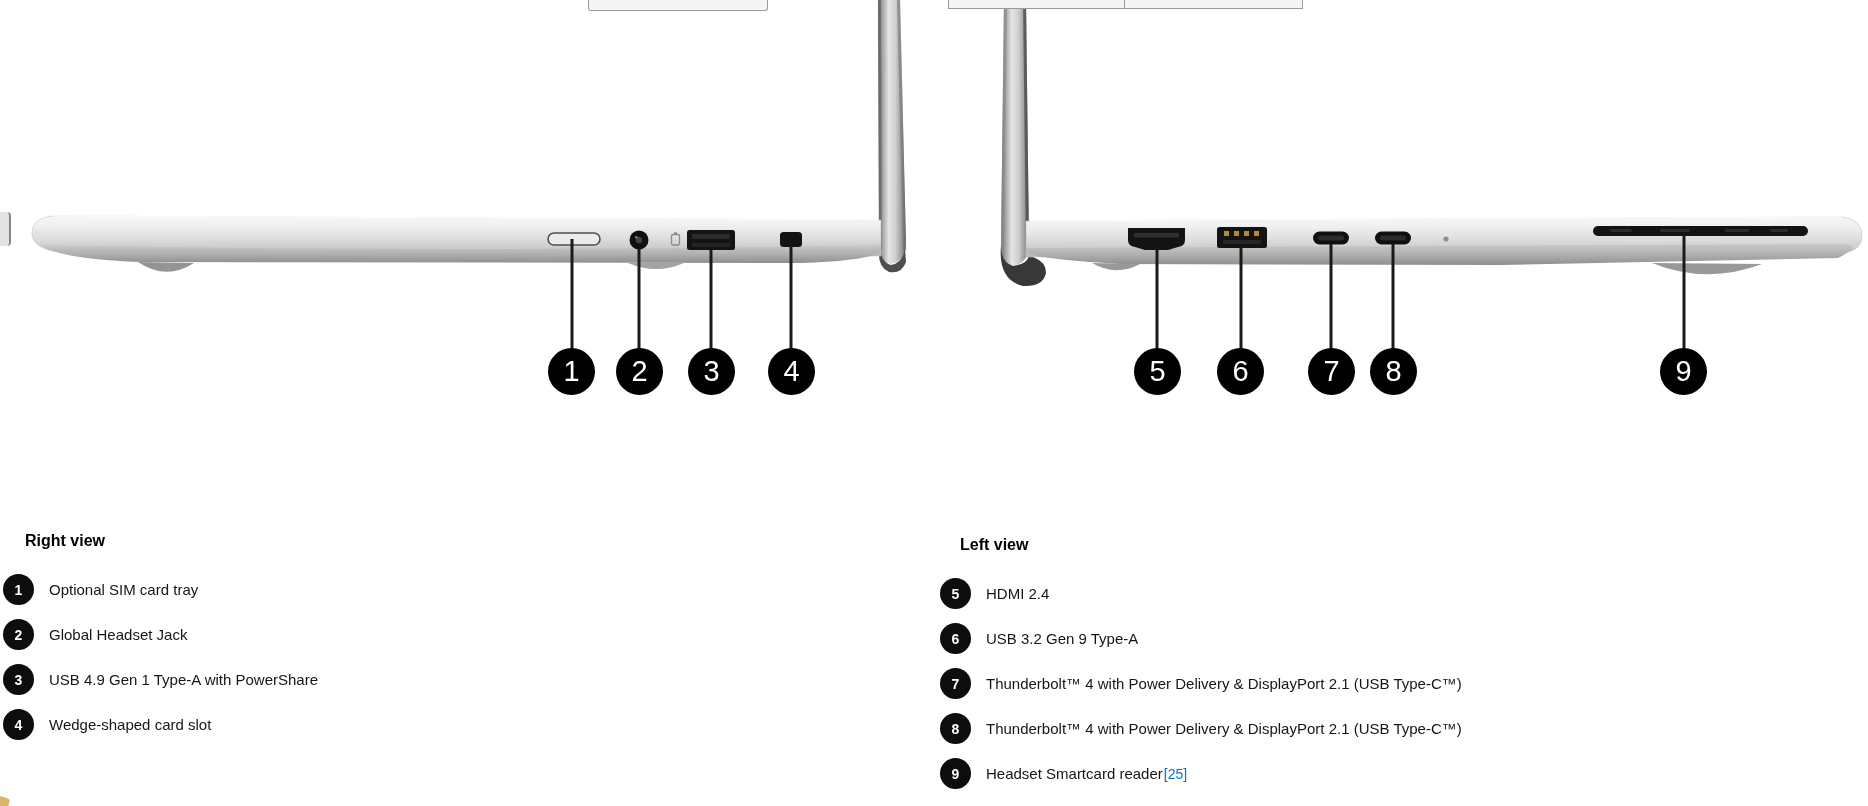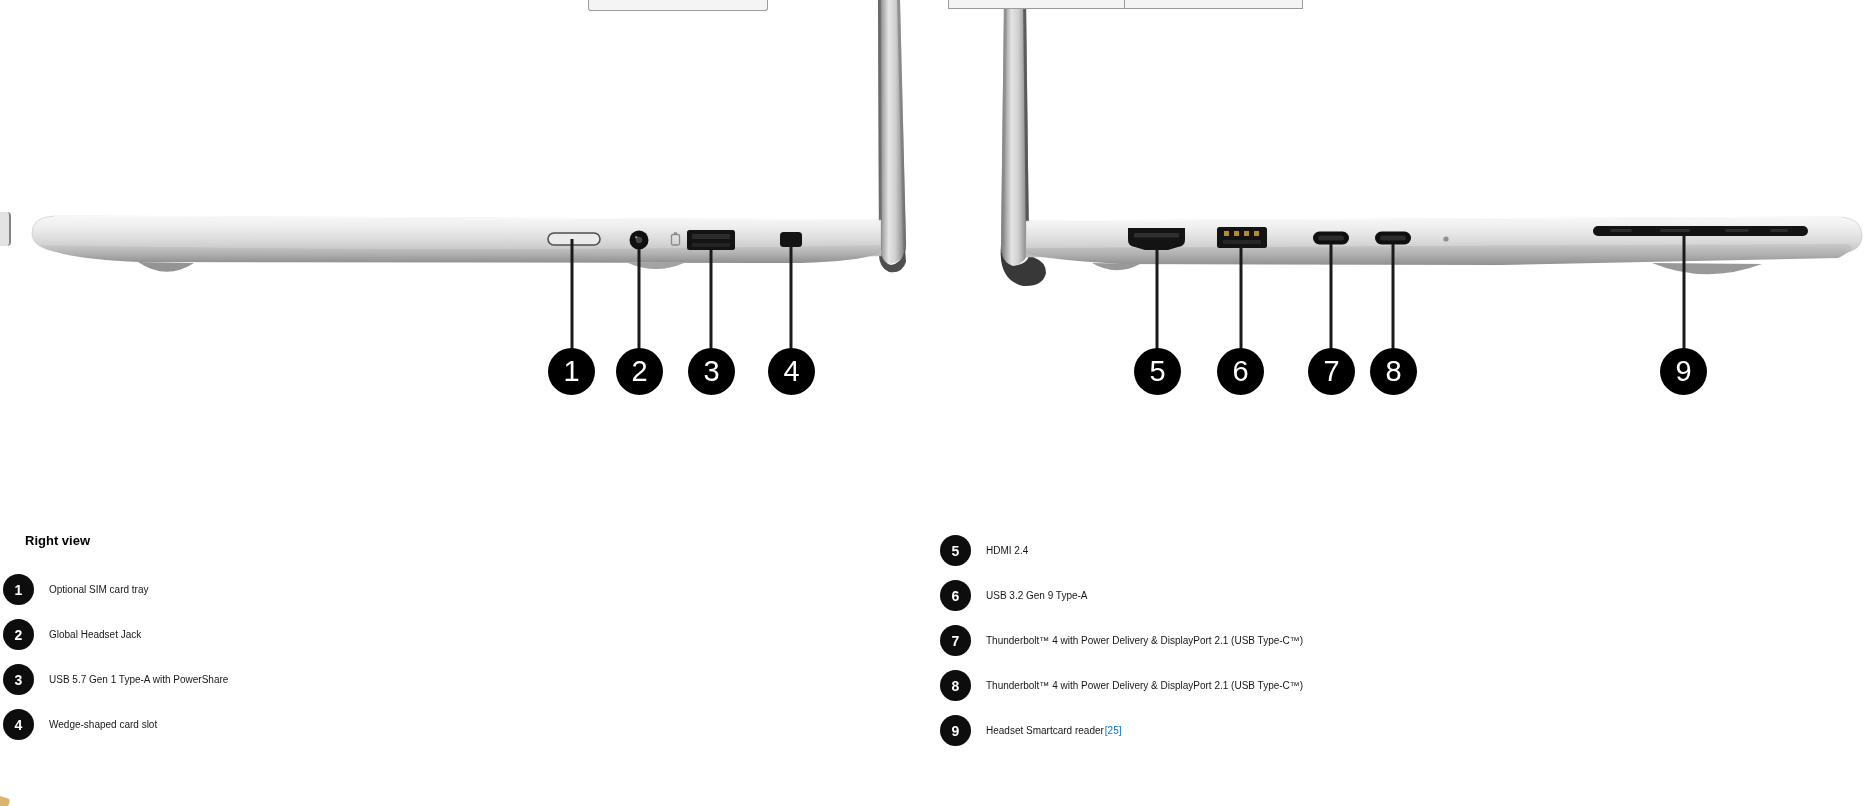--- a/index.html
+++ b/index.html
@@ -19,26 +19,26 @@
   .corner-artifact{position:absolute;left:-4px;top:797px;width:13px;height:11px;background:#cfa348;border-radius:3px;transform:rotate(18deg);opacity:.8;z-index:2;}
 
   .diagram-svg{position:absolute;left:0;top:0;z-index:1;}
 
   
   .marker{position:absolute;top:348px;width:47px;height:47px;border-radius:50%;background:#000;color:#fff;
           display:flex;align-items:center;justify-content:center;font-size:29px;font-weight:500;z-index:4;}
 
   
   .list-section{position:absolute;z-index:3;}
-  .list-title{font-size:13px;line-height:19px;font-weight:700;color:#000;margin:0 0 24px 22px;}
+  .list-title{font-size:16px;line-height:19px;font-weight:700;color:#000;margin:0 0 24px 22px;}
   .list-item{display:flex;align-items:center;height:31px;margin-bottom:14px;}
   .item-badge{flex:none;width:31px;height:31px;border-radius:50%;background:#0d0d0d;color:#fff;
               display:flex;align-items:center;justify-content:center;font-size:14px;font-weight:700;margin-right:15px;}
-  .item-label{font-size:10px;color:#161616;white-space:nowrap;}
-  .footnote{color:#0672cb;font-size:10px;margin-left:1px;}
+  .item-label{font-size:15px;color:#161616;white-space:nowrap;}
+  .footnote{color:#0672cb;font-size:14px;margin-left:1px;}
   .section-right-view{left:3px;top:531px;}
   .section-left-view{left:940px;top:535px;}
 </style>
 </head>
 <body>
 
 <div class="canvas">
 
   <div class="top-box top-box-a"></div>
   <div class="top-box top-box-b">
@@ -184,29 +184,30 @@
     <div class="list-item">
       <span class="item-badge">1</span>
       <span class="item-label">Optional SIM card tray</span>
     </div>
     <div class="list-item">
       <span class="item-badge">2</span>
       <span class="item-label">Global Headset Jack</span>
     </div>
     <div class="list-item">
       <span class="item-badge">3</span>
-      <span class="item-label">USB 5.7 Gen 1 Type-A with PowerShare</span>
+      <span class="item-label">USB 4.9 Gen 1 Type-A with PowerShare</span>
     </div>
     <div class="list-item">
       <span class="item-badge">4</span>
       <span class="item-label">Wedge-shaped card slot</span>
     </div>
   </div>
 
   <div class="list-section section-left-view">
+    <h3 class="list-title" style="margin-left:20px;">Left view</h3>
     <div class="list-item">
       <span class="item-badge">5</span>
       <span class="item-label">HDMI 2.4</span>
     </div>
     <div class="list-item">
       <span class="item-badge">6</span>
       <span class="item-label">USB 3.2 Gen 9 Type-A</span>
     </div>
     <div class="list-item">
       <span class="item-badge">7</span>

